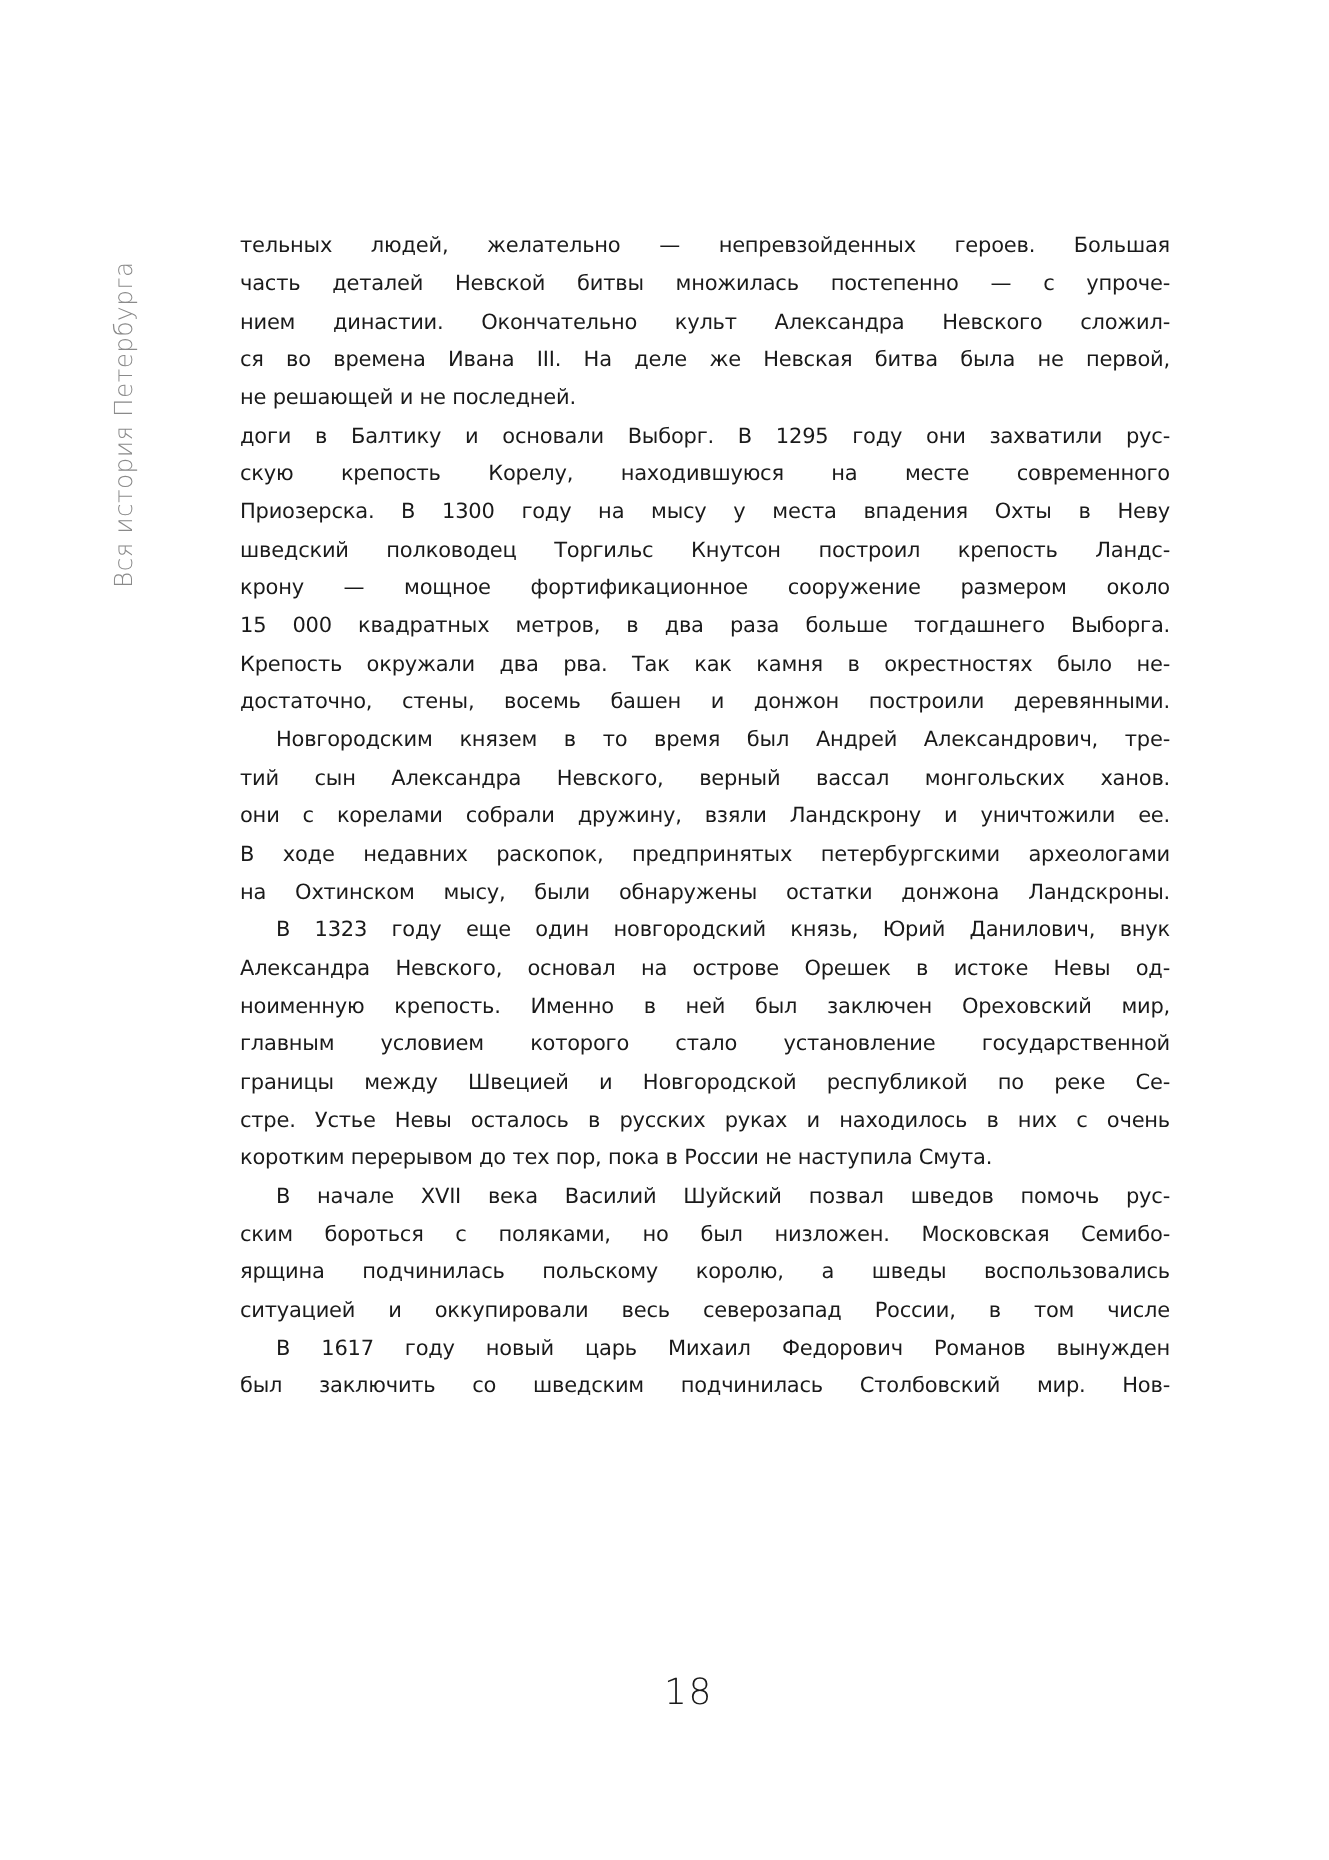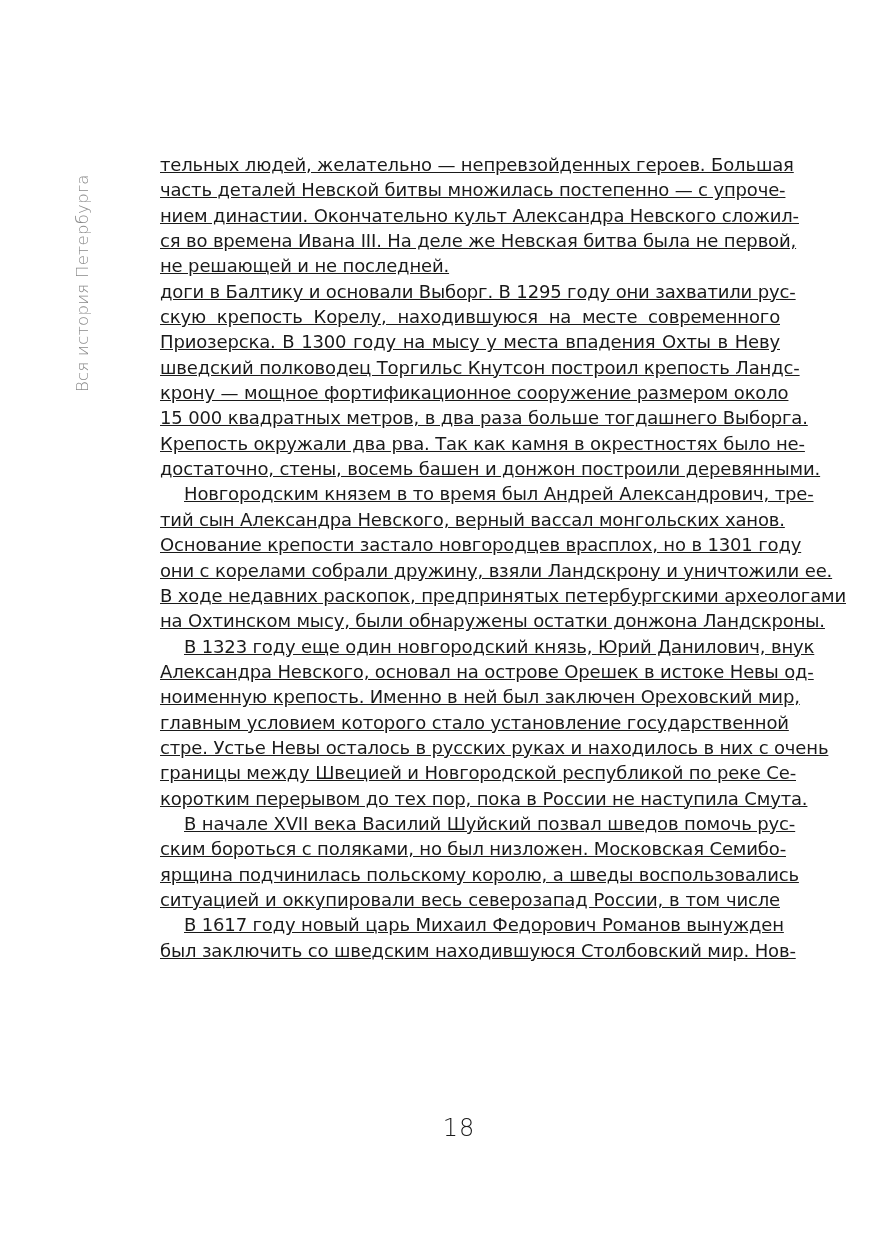--- a/index.html
+++ b/index.html
@@ -34,27 +34,26 @@
     .text-block {
       position: absolute;
       left: 160px;
       top: 152px;
       width: 620px;
     }
     .line {
       display: block;
       height: 25.35px;
       line-height: 25.35px;
-      font-size: 18px;
+      font-size: 14px;
       letter-spacing: -0.15px;
       white-space: nowrap;
       text-align: justify;
       text-align-last: justify;
       overflow: visible;
-      text-decoration: underline;
     }
     .line.last {
       text-align-last: left;
     }
     .line.indent {
       padding-left: 24px;
     }
     .page-number {
       position: absolute;
       left: 0;
@@ -91,43 +90,42 @@
     <span class="line">шведский полководец Торгильс Кнутсон построил крепость Ландс-</span>
     <span class="line">крону — мощное фортификационное сооружение размером около</span>
     <span class="line">15 000 квадратных метров, в два раза больше тогдашнего Выборга.</span>
     <span class="line">Крепость окружали два рва. Так как камня в окрестностях было не-</span>
     <span class="line">достаточно, стены, восемь башен и донжон построили деревянными.</span>
   </div>
 
   <div>
     <span class="line indent">Новгородским князем в то время был Андрей Александрович, тре-</span>
     <span class="line">тий сын Александра Невского, верный вассал монгольских ханов.</span>
-    <span class="line">Основание крепости застало новгородцев врасплох, но в 1301 году</span>
     <span class="line">они с корелами собрали дружину, взяли Ландскрону и уничтожили ее.</span>
     <span class="line">В ходе недавних раскопок, предпринятых петербургскими археологами</span>
     <span class="line">на Охтинском мысу, были обнаружены остатки донжона Ландскроны.</span>
   </div>
 
   <div>
     <span class="line indent">В 1323 году еще один новгородский князь, Юрий Данилович, внук</span>
     <span class="line">Александра Невского, основал на острове Орешек в истоке Невы од-</span>
     <span class="line">ноименную крепость. Именно в ней был заключен Ореховский мир,</span>
     <span class="line">главным условием которого стало установление государственной</span>
+    <span class="line">границы между Швецией и Новгородской республикой по реке Се-</span>
     <span class="line">стре. Устье Невы осталось в русских руках и находилось в них с очень</span>
-    <span class="line">границы между Швецией и Новгородской республикой по реке Се-</span>
     <span class="line last">коротким перерывом до тех пор, пока в России не наступила Смута.</span>
   </div>
 
   <div>
     <span class="line indent">В начале XVII века Василий Шуйский позвал шведов помочь рус-</span>
     <span class="line">ским бороться с поляками, но был низложен. Московская Семибо-</span>
     <span class="line">ярщина подчинилась польскому королю, а шведы воспользовались</span>
     <span class="line">ситуацией и оккупировали весь северозапад России, в том числе</span>
   </div>
 
   <div>
     <span class="line indent">В 1617 году новый царь Михаил Федорович Романов вынужден</span>
-    <span class="line">был заключить со шведским находившуюся Столбовский мир. Нов-</span>
+    <span class="line">был заключить со шведским подчинилась Столбовский мир. Нов-</span>
   </div>
 
 </div>
 
 <div class="page-number">18</div>
 
 </body></html>

